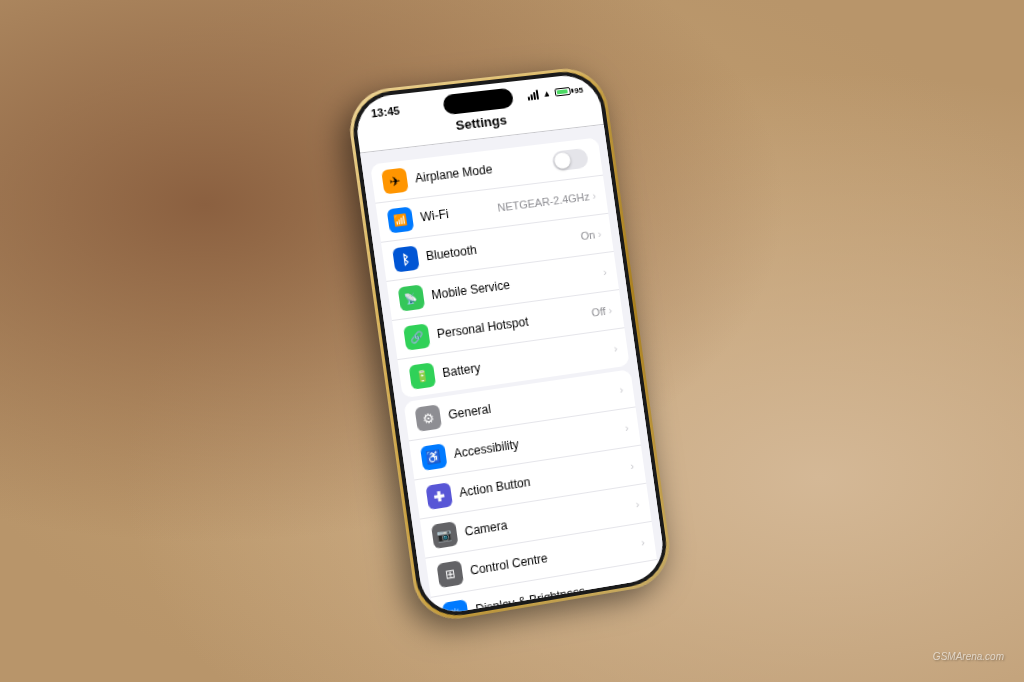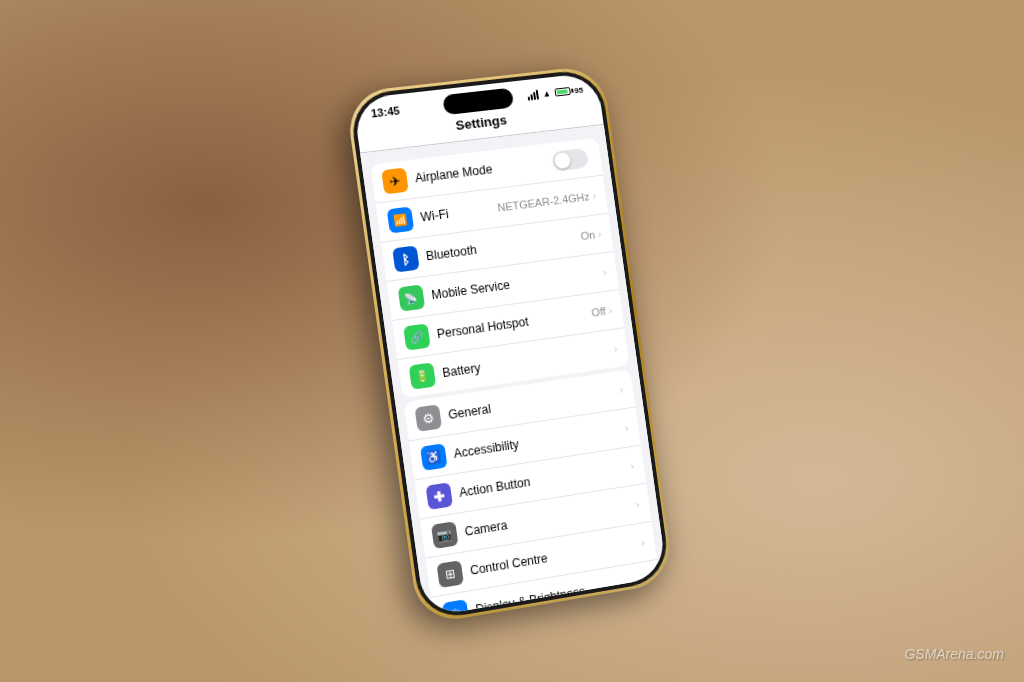--- a/index.html
+++ b/index.html
@@ -252,21 +252,21 @@
     .icon-indigo { background: #5856d6; }
 
     .spacer { height: 8px; }
 
     
     .watermark {
       position: absolute;
       bottom: 20px;
       right: 20px;
       color: rgba(255,255,255,0.6);
-      font-size: 14px;
+      font-size: 10px;
       font-style: italic;
       z-index: 20;
       text-shadow: 1px 1px 2px rgba(0,0,0,0.3);
     }
   </style>
 </head>
 <body>
 
 <div class="bg-photo"></div>
 

